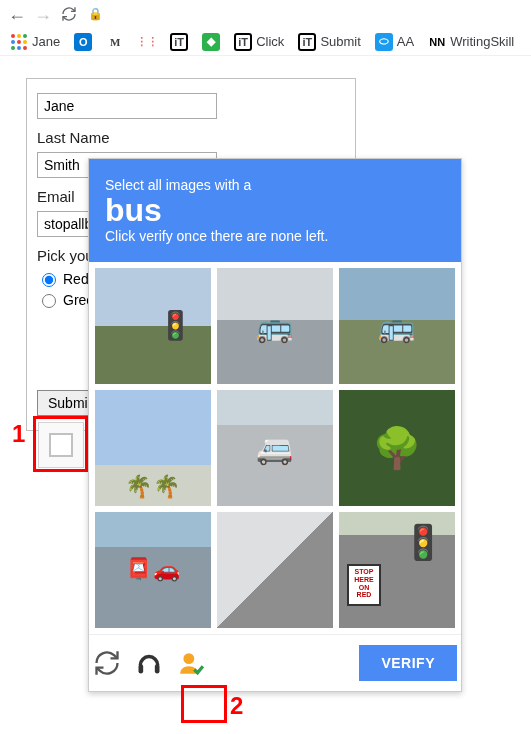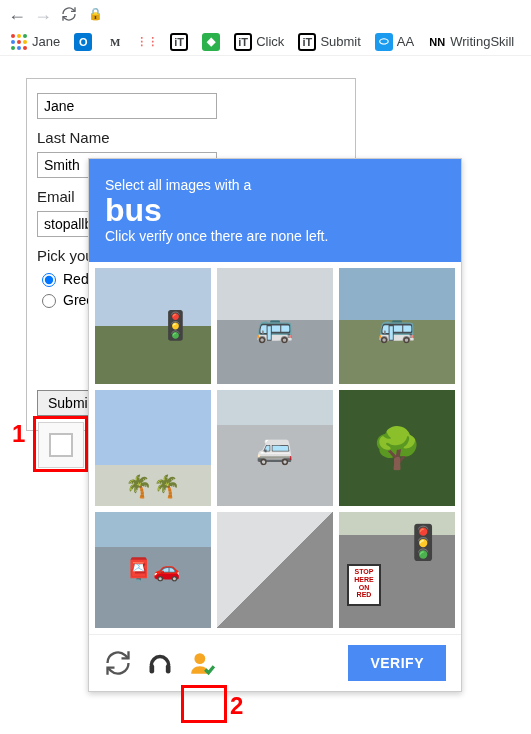--- a/index.html
+++ b/index.html
@@ -66,21 +66,21 @@
   .t5::after { content: "🚐"; font-size: 30px; }
   .t6 { background: #3b5a2e; }
   .t6::after { content: "🌳"; font-size: 40px; }
   .t7 { background: linear-gradient(#9fbdd2 30%, #8b9aa5 30%); }
   .t7::after { content: "📮🚗"; font-size: 22px; }
   .t8 { background: linear-gradient(135deg,#dedfe0 50%,#8e8e8e 50%); }
   .t9 { background: linear-gradient(#c9d1c0 20%, #888 20%); }
   .t9::after { content: "🚦"; font-size: 34px; position: absolute; right: 10px; top: 10px; }
   .t9 .sign { position: absolute; left: 8px; bottom: 22px; width: 34px; height: 42px; border: 2px solid #333; background: #fff; font-size: 7px; line-height: 1.1; padding: 2px; text-align: center; color: #b00; font-weight: bold; }
 
-  .ch-foot { display: flex; align-items: center; justify-content: space-between; padding: 10px 15px; border-top: 1px solid #eee; }
+  .ch-foot { display: flex; align-items: center; justify-content: space-between; padding: 10px 4px; border-top: 1px solid #eee; }
   .ch-icons { display: flex; gap: 14px; align-items: center; }
   .ch-icons span { width: 28px; height: 28px; display: inline-flex; align-items: center; justify-content: center; font-size: 22px; color: #555; }
   .verify-btn { background: #4a8af4; color: #fff; border: none; padding: 10px 22px; font-size: 14px; font-weight: bold; letter-spacing: 0.5px; }
   .help-ico svg { width: 26px; height: 26px; }
   .ann2-box { position: absolute; bottom: 11px; left: 181px; width: 46px; height: 38px; border: 3px solid #ff0000; z-index: 40; }
   .ann2 { position: absolute; bottom: 14px; left: 230px; color: #ff0000; font-size: 24px; font-weight: bold; z-index: 40; }
 
   .apps-dots { display: inline-grid; grid-template-columns: repeat(3,4px); grid-auto-rows: 4px; gap: 2px; }
   .apps-dots i { width:4px; height:4px; border-radius:50%; }
   .apps-dots i:nth-child(1){background:#ea4335}.apps-dots i:nth-child(2){background:#fbbc04}.apps-dots i:nth-child(3){background:#34a853}

